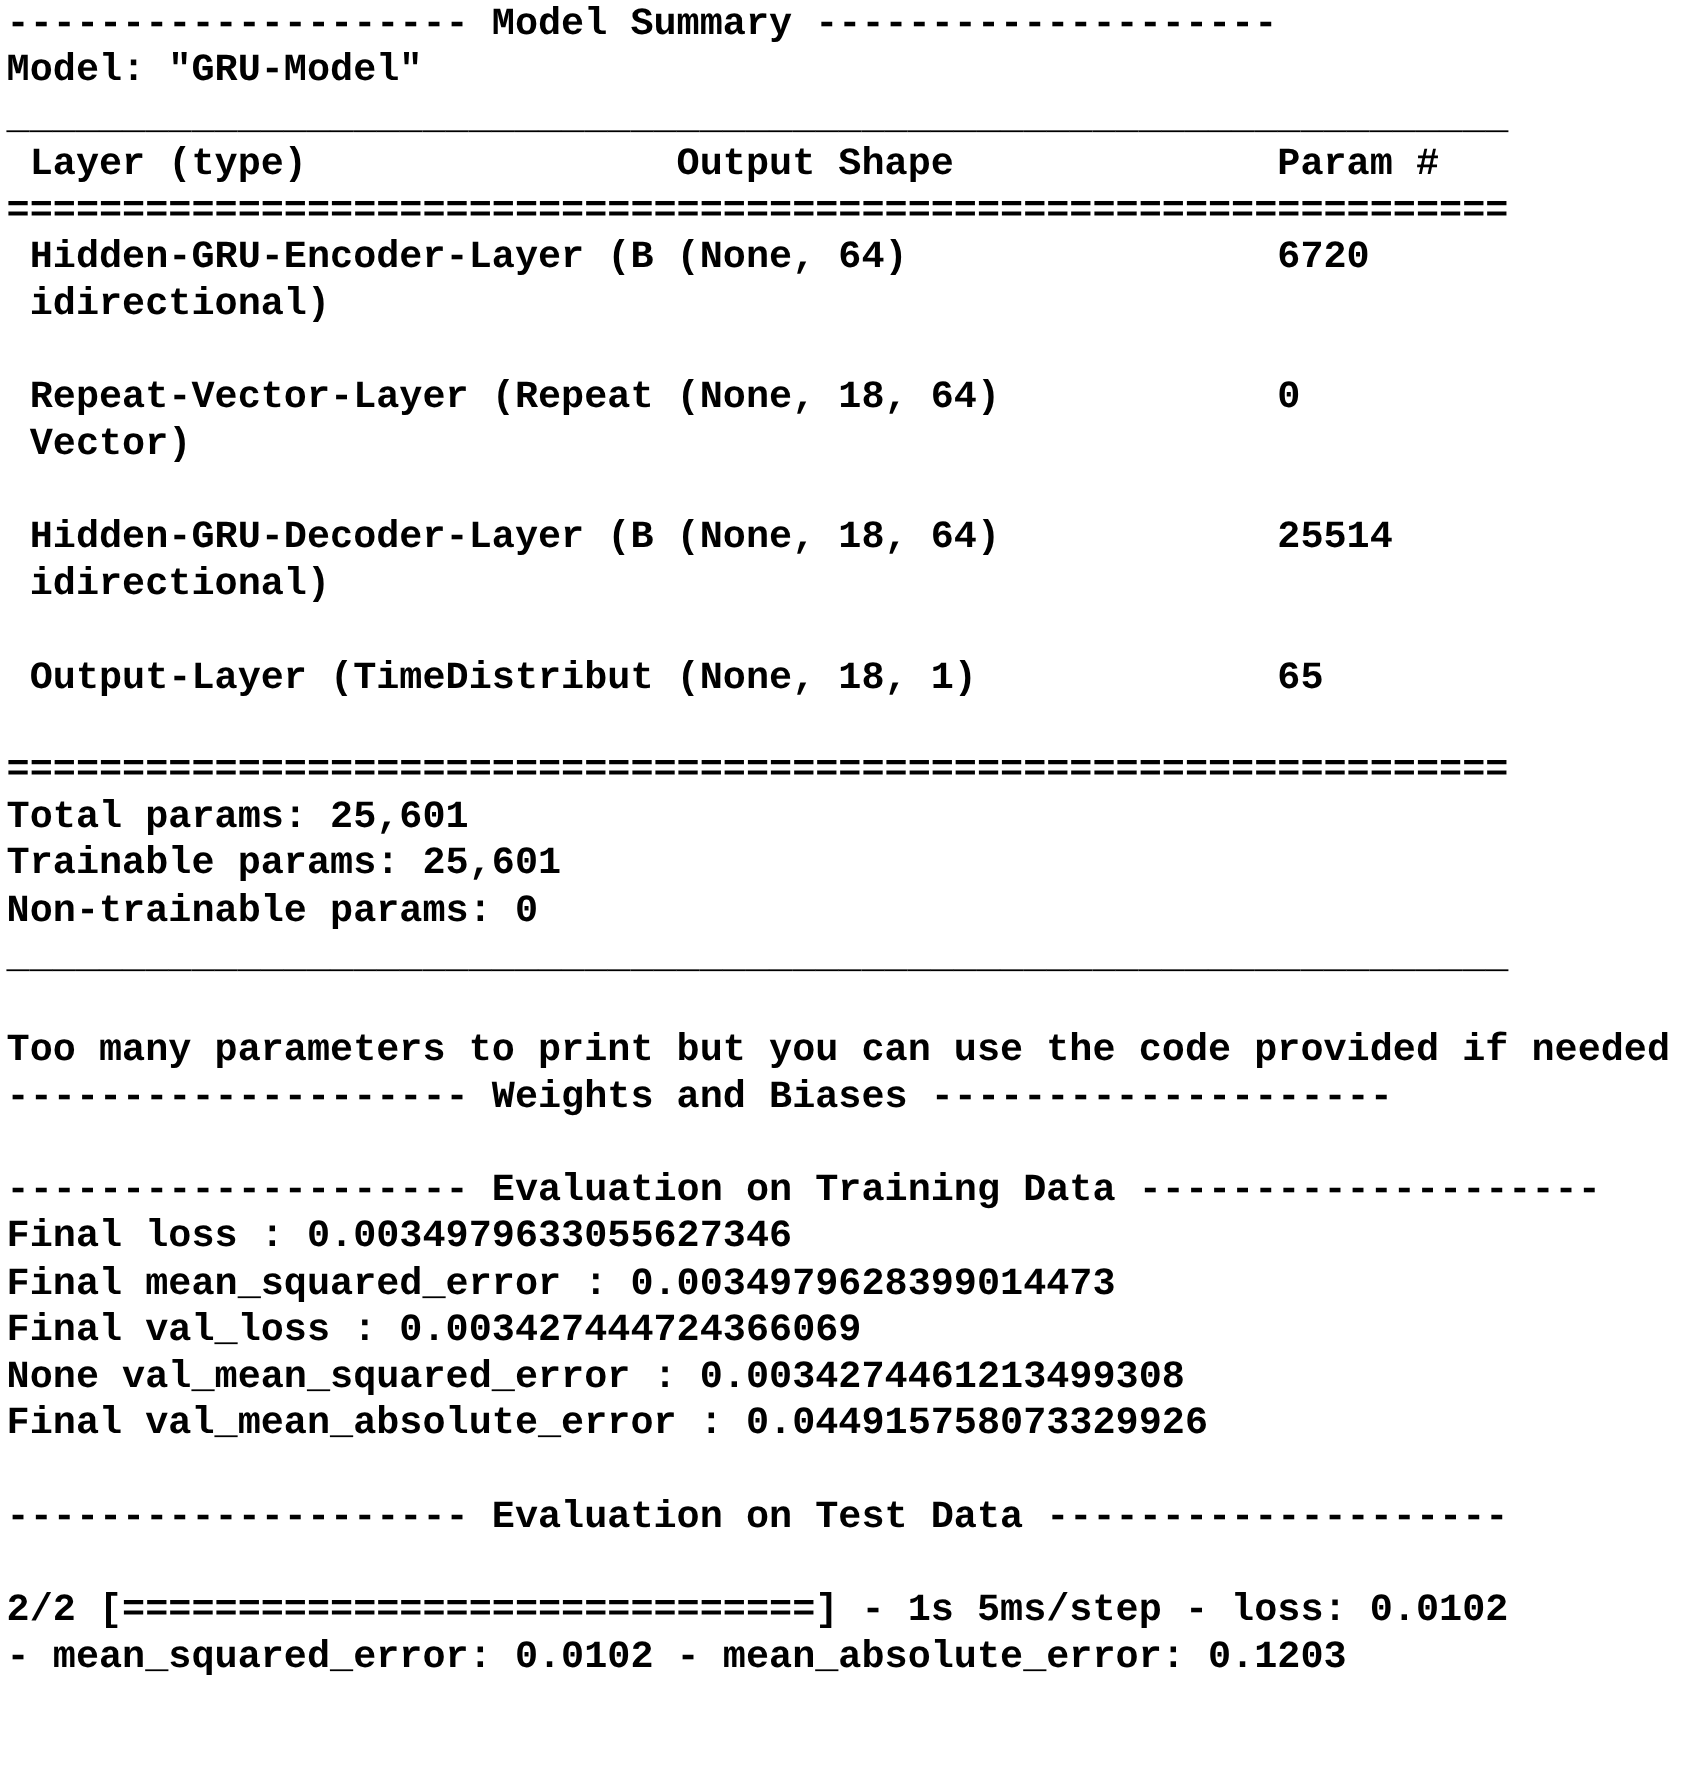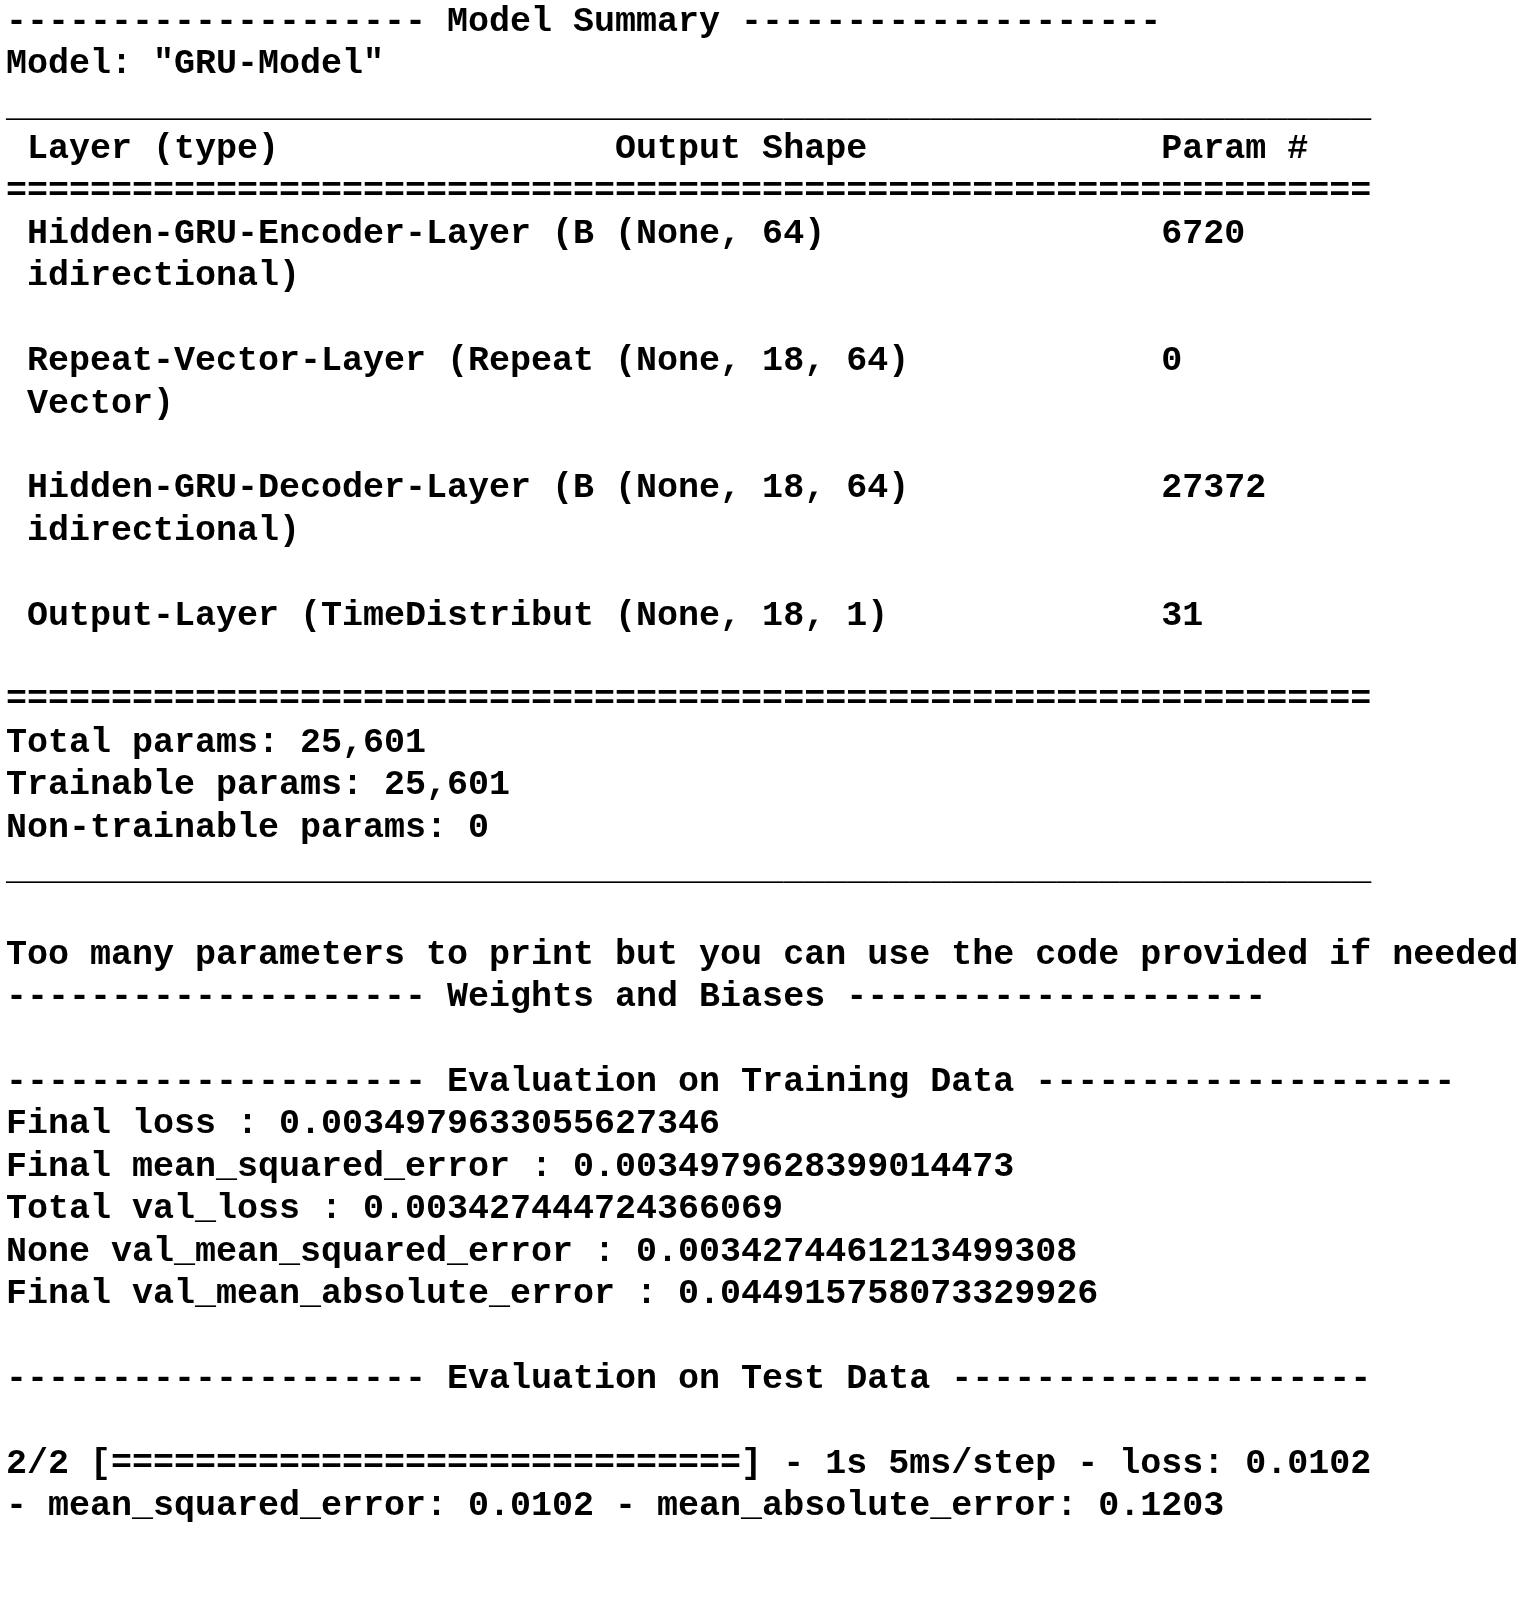--- a/index.html
+++ b/index.html
@@ -39,42 +39,42 @@
   <div class="line">=================================================================</div>
 
   <div class="line"> Hidden-GRU-Encoder-Layer (B (None, 64)                6720</div>
   <div class="line"> idirectional)</div>
   <div class="line"></div>
 
   <div class="line"> Repeat-Vector-Layer (Repeat (None, 18, 64)            0</div>
   <div class="line"> Vector)</div>
   <div class="line"></div>
 
-  <div class="line"> Hidden-GRU-Decoder-Layer (B (None, 18, 64)            27372</div>
+  <div class="line"> Hidden-GRU-Decoder-Layer (B (None, 18, 64)            25514</div>
   <div class="line"> idirectional)</div>
   <div class="line"></div>
 
-  <div class="line"> Output-Layer (TimeDistribut (None, 18, 1)             31</div>
+  <div class="line"> Output-Layer (TimeDistribut (None, 18, 1)             65</div>
   <div class="line"></div>
 
   <div class="line">=================================================================</div>
   <div class="line">Total params: 25,601</div>
   <div class="line">Trainable params: 25,601</div>
   <div class="line">Non-trainable params: 0</div>
   <div class="line">_________________________________________________________________</div>
   <div class="line"></div>
 
   <div class="line">Too many parameters to print but you can use the code provided if needed</div>
   <div class="line">-------------------- Weights and Biases --------------------</div>
   <div class="line"></div>
 
   <div class="line">-------------------- Evaluation on Training Data --------------------</div>
   <div class="line">Final loss : 0.0034979633055627346</div>
   <div class="line">Final mean_squared_error : 0.0034979628399014473</div>
-  <div class="line">Total val_loss : 0.003427444724366069</div>
+  <div class="line">Final val_loss : 0.003427444724366069</div>
   <div class="line">None val_mean_squared_error : 0.0034274461213499308</div>
   <div class="line">Final val_mean_absolute_error : 0.044915758073329926</div>
   <div class="line"></div>
 
   <div class="line">-------------------- Evaluation on Test Data --------------------</div>
   <div class="line"></div>
   <div class="line">2/2 [==============================] - 1s 5ms/step - loss: 0.0102</div>
   <div class="line">- mean_squared_error: 0.0102 - mean_absolute_error: 0.1203</div>
 </div>
 

